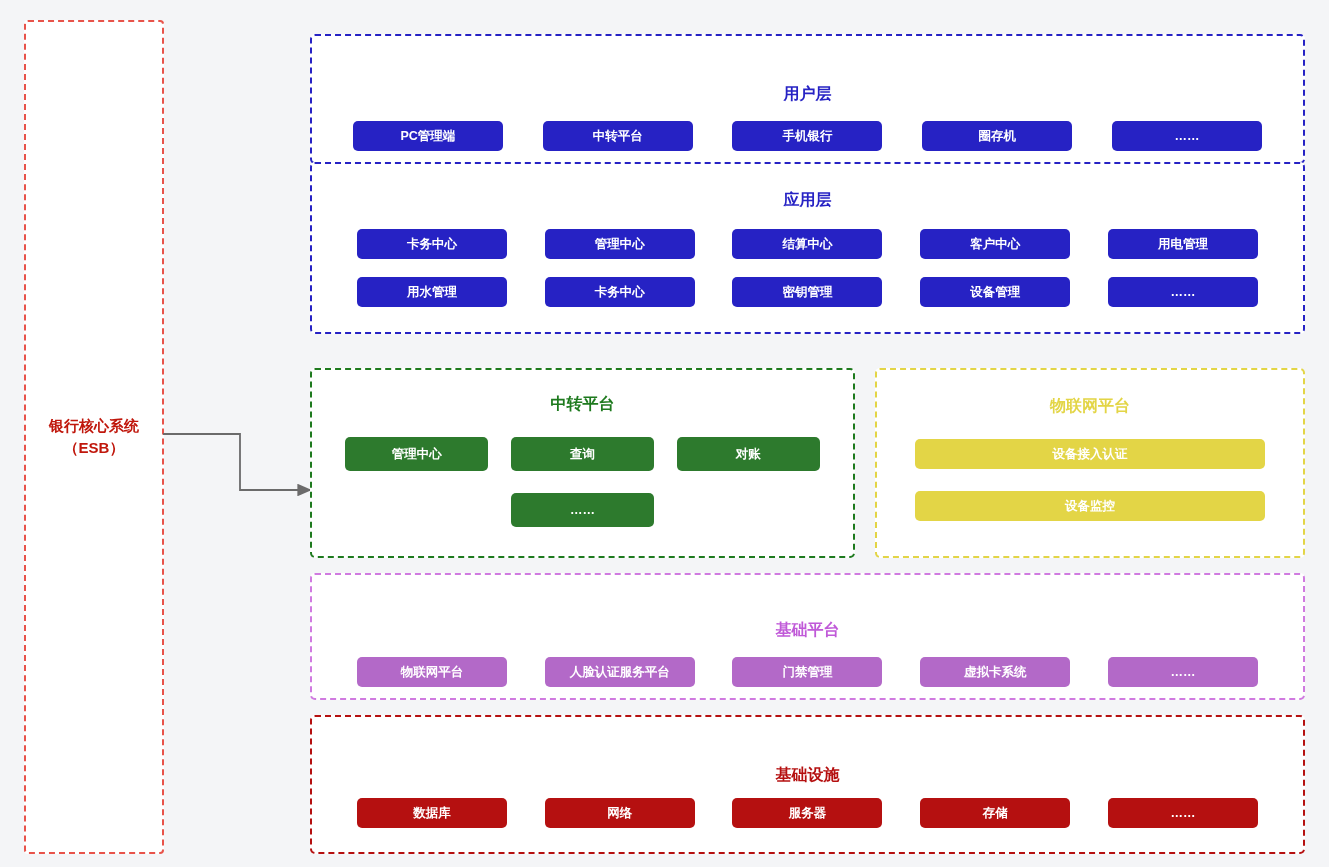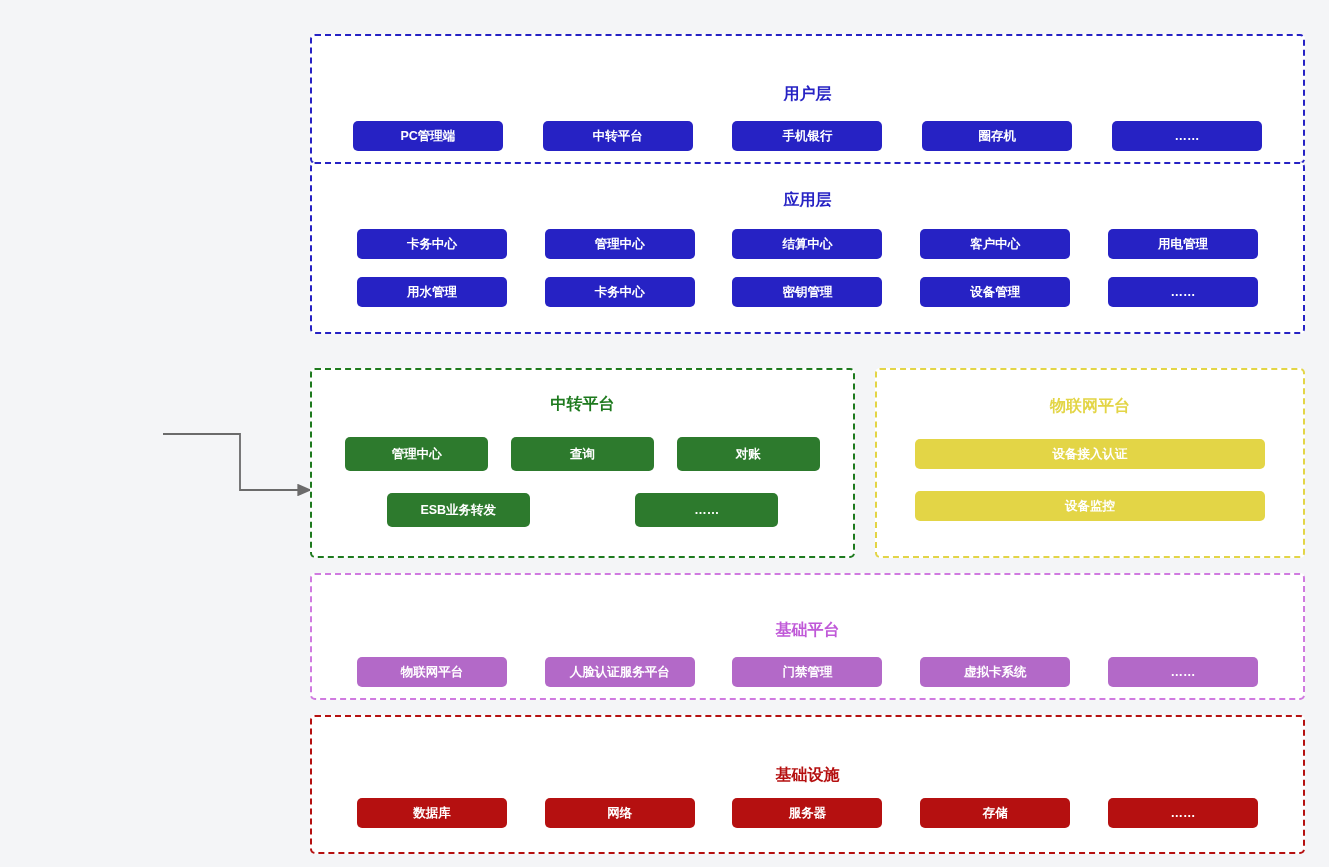--- a/index.html
+++ b/index.html
@@ -140,20 +140,24 @@
   }
   #layer-infra .layer-title { color: #b51010; margin-top: 48px; }
   #layer-infra .row { margin-top: 12px; }
   #layer-infra .node { background: #b51010; }
 </style>
 </head>
 <body>
 
 <div id="canvas">
 
+  <div id="esb-panel">
+    <div id="esb-label">银行核心系统
+（ESB）</div>
+  </div>
 
   <svg id="connector" viewBox="0 0 165 90" width="165" height="90">
     <defs>
       <marker id="arrowhead" markerWidth="8" markerHeight="7" refX="7" refY="3.5" orient="auto">
         <polygon points="0 0, 8 3.5, 0 7" fill="#6b6b6b"></polygon>
       </marker>
     </defs>
     <polyline points="3,14 80,14 80,70 150,70" fill="none" stroke="#6b6b6b" stroke-width="1.8" marker-end="url(#arrowhead)"></polyline>
   </svg>
 
@@ -187,21 +191,20 @@
   </div>
 
   <div class="layer" id="layer-transfer">
     <div class="layer-title">中转平台</div>
     <div class="row">
       <div class="node">管理中心</div>
       <div class="node">查询</div>
       <div class="node">对账</div>
     </div>
     <div class="row">
-      <div class="node">ESB业务转发</div>
       <div class="node">……</div>
     </div>
   </div>
 
   <div class="layer" id="layer-iot">
     <div class="layer-title">物联网平台</div>
     <div class="row">
       <div class="node">设备接入认证</div>
     </div>
     <div class="row">

